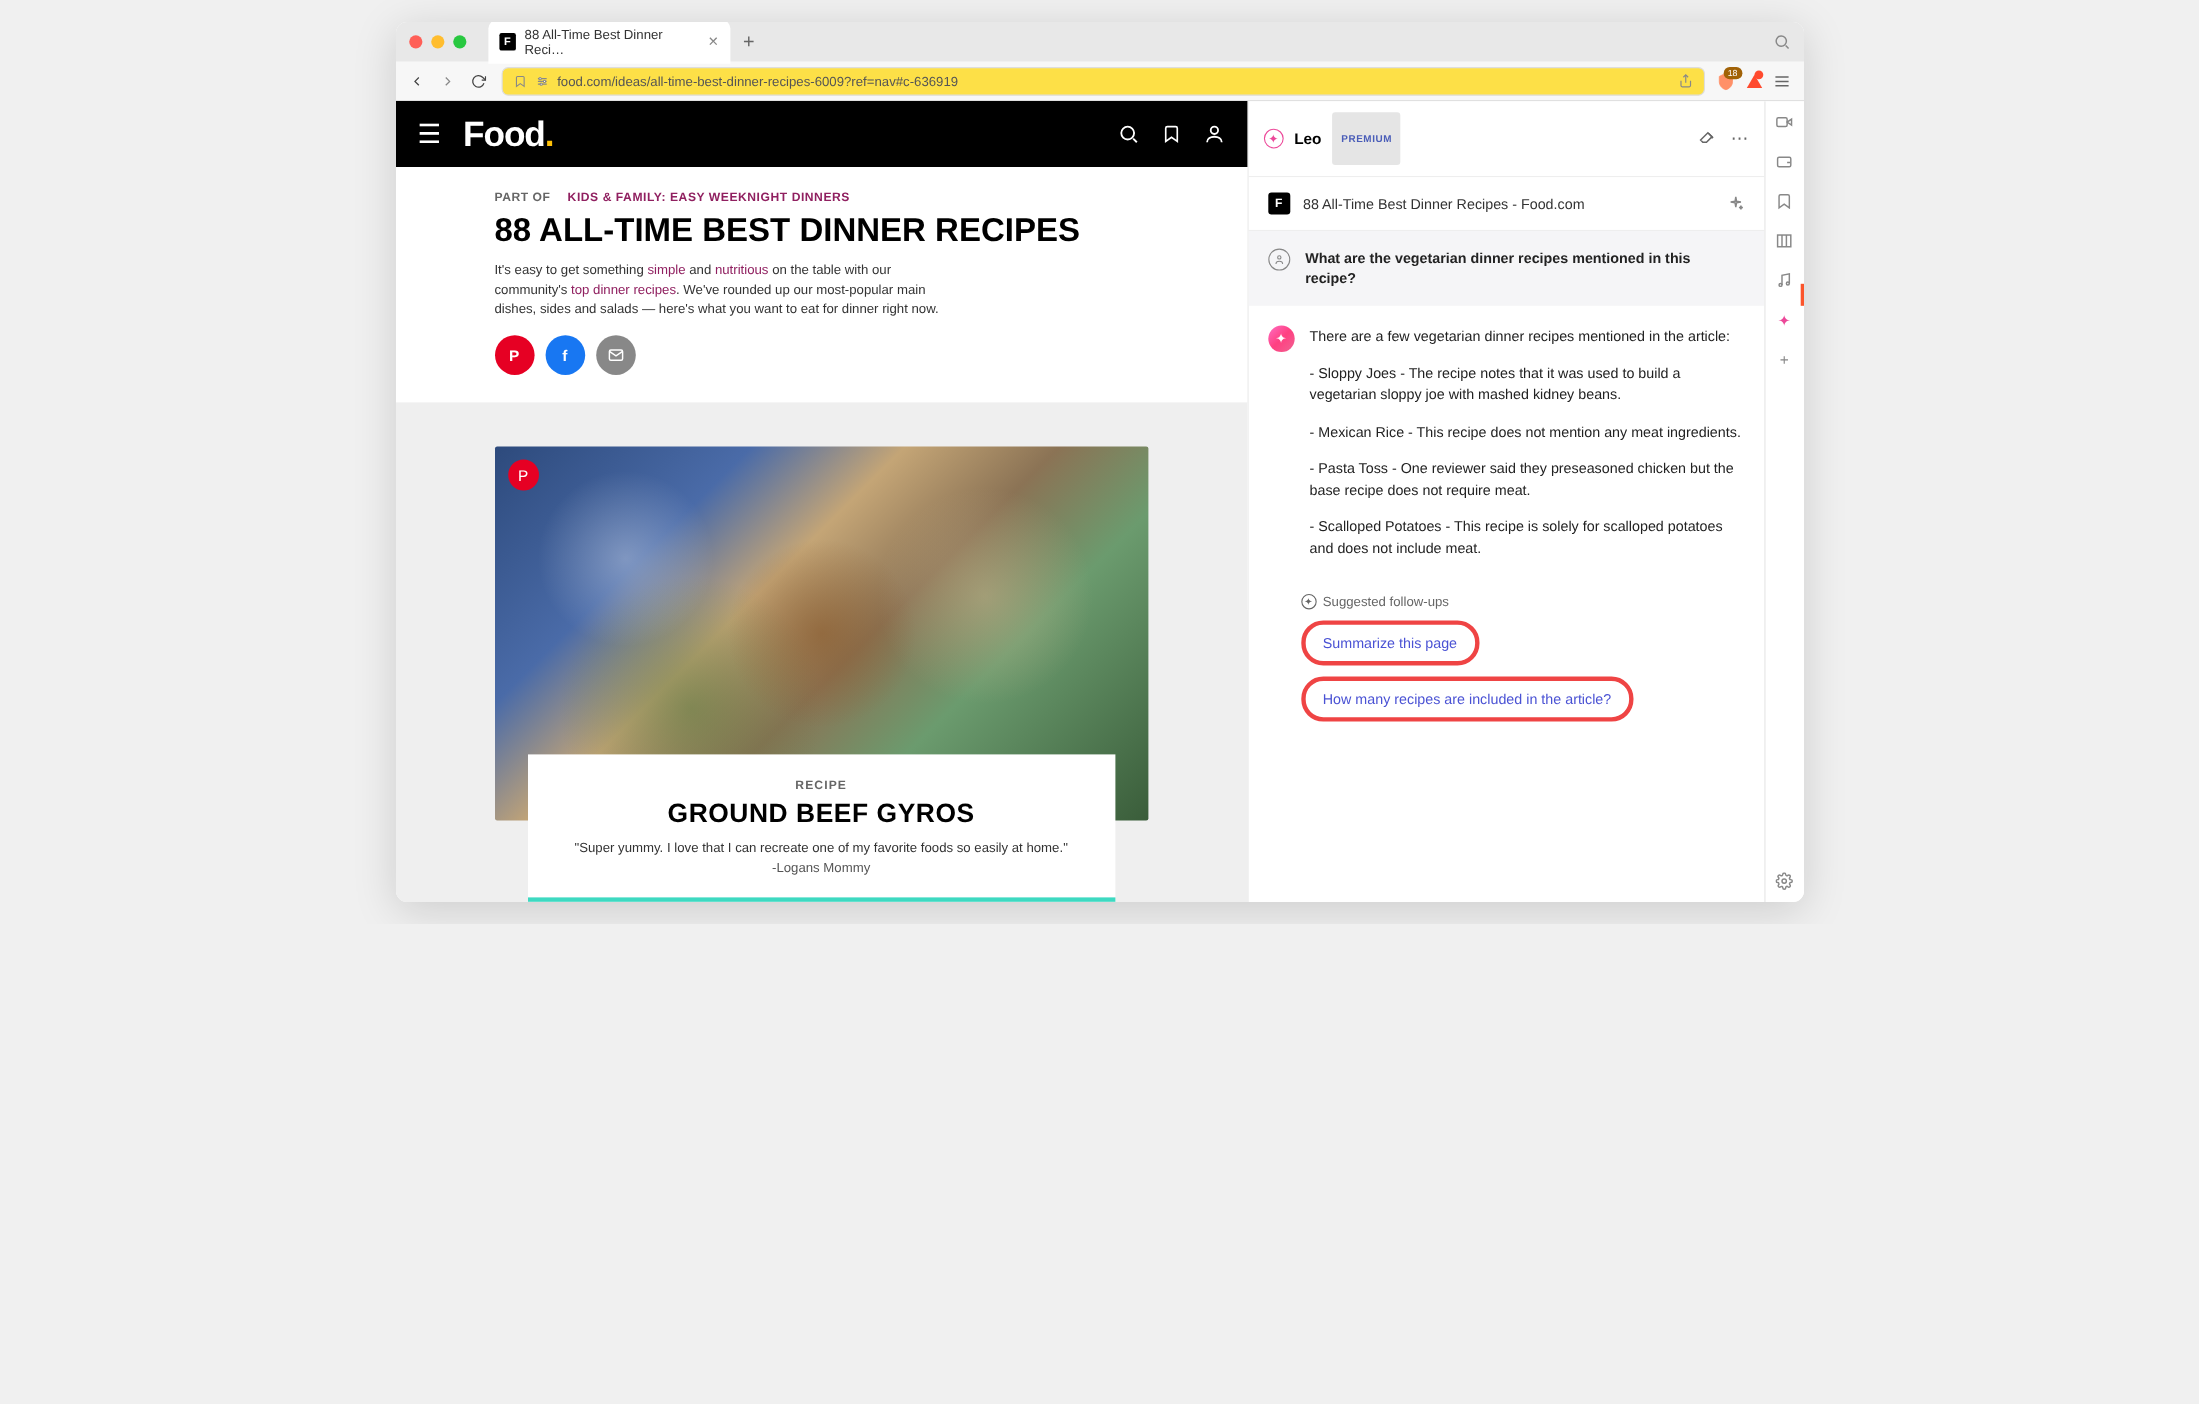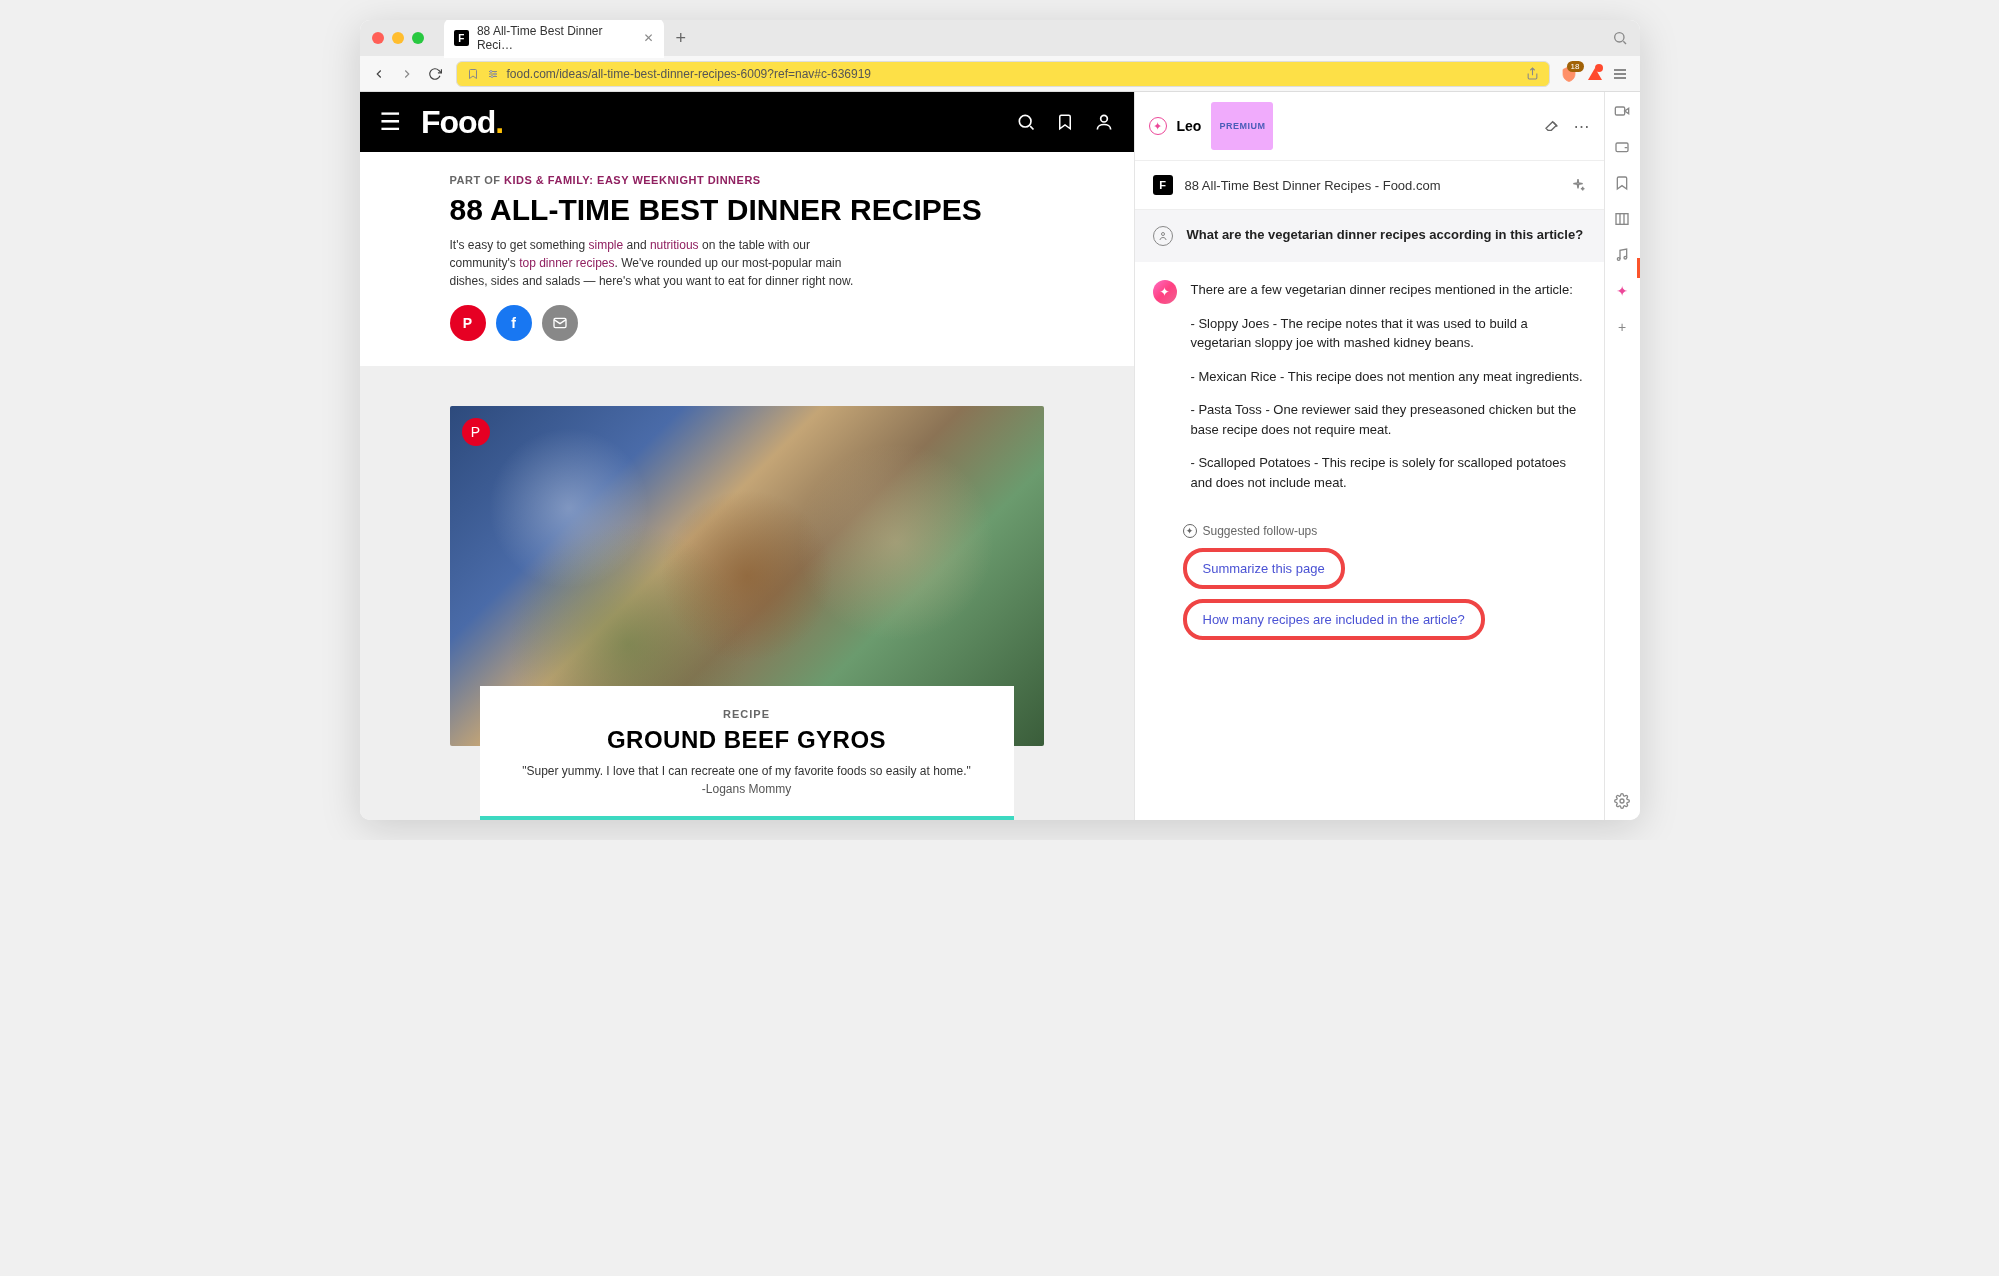--- a/index.html
+++ b/index.html
@@ -38,21 +38,21 @@
 .content-pane::-webkit-scrollbar-thumb { background: #bbb; border-radius: 5px; }
 
 
 .food-header { background: #000; height: 60px; display: flex; align-items: center; padding: 0 20px; }
 .hamburger { color: #fff; font-size: 24px; margin-right: 20px; }
 .food-logo { color: #fff; font-weight: 900; font-size: 32px; letter-spacing: -1px; }
 .food-logo .dot { color: #ffc107; }
 .food-header-right { margin-left: auto; display: flex; gap: 20px; color: #fff; font-size: 18px; }
 .food-article { padding: 22px 90px 0 90px; }
 .part-of { font-size: 11px; font-weight: bold; color: #666; letter-spacing: 0.5px; }
-.part-of a { color: #902060; }
+.part-of a { color: #902060; margin-left: 12px; }
 .food-title { font-size: 30px; font-weight: 900; letter-spacing: 0px; margin: 8px 0 10px; line-height: 1.05; }
 .food-desc { font-size: 12px; color: #333; line-height: 1.5; max-width: 420px; }
 .food-desc a { color: #902060; }
 .share-row { display: flex; gap: 10px; margin: 15px 0 25px; }
 .share-btn { width: 36px; height: 36px; border-radius: 50%; display: flex; align-items: center; justify-content: center; color: #fff; font-weight: bold; font-size: 14px; }
 .share-btn.pinterest { background: #e60023; }
 .share-btn.facebook { background: #1877f2; }
 .share-btn.email { background: #888; }
 .hero-section { background: #efefef; padding: 40px 90px; }
 .hero-image { position: relative; width: 100%; height: 340px; background: linear-gradient(135deg, #2d4a7c 0%, #4a6ba8 25%, #c4a576 40%, #8b7355 55%, #6b9b6e 70%, #3a5d3a 100%); border-radius: 2px; overflow: hidden; }
@@ -62,21 +62,21 @@
 .recipe-label { font-size: 11px; font-weight: bold; color: #666; letter-spacing: 1px; }
 .recipe-name { font-size: 24px; font-weight: 900; margin: 6px 0 10px; letter-spacing: 0.5px; }
 .recipe-quote { font-size: 12px; color: #333; margin-bottom: 4px; }
 .recipe-author { font-size: 12px; color: #555; }
 
 
 .leo-pane { width: 470px; background: #fff; border-left: 1px solid #e5e5e5; display: flex; flex-direction: column; }
 .leo-header { display: flex; align-items: center; padding: 10px 14px; border-bottom: 1px solid #eee; gap: 10px; }
 .leo-icon { width: 18px; height: 18px; border: 1.5px solid #ec4899; border-radius: 50%; display: flex; align-items: center; justify-content: center; color: #ec4899; font-size: 11px; }
 .leo-title { font-weight: bold; font-size: 14px; }
-.premium-badge { background: #f0abfc; color: #4a5db8; font-size: 9px; font-weight: bold; padding: 19px 8px; border-radius: 3px; letter-spacing: 0.5px; }
+.premium-badge { background: #e5e5e5; color: #4a5db8; font-size: 9px; font-weight: bold; padding: 19px 8px; border-radius: 3px; letter-spacing: 0.5px; }
 .leo-header-right { margin-left: auto; display: flex; gap: 14px; color: #666; }
 .leo-context { display: flex; align-items: center; gap: 12px; padding: 14px 18px; border-bottom: 1px solid #eee; }
 .context-icon { width: 20px; height: 20px; background: #000; color: #fff; display: flex; align-items: center; justify-content: center; font-size: 11px; font-weight: bold; border-radius: 3px; }
 .context-text { font-size: 13px; color: #333; flex: 1; }
 .leo-chat { flex: 1; overflow-y: auto; padding: 0; }
 .user-msg { background: #f5f5f7; padding: 16px 18px; display: flex; gap: 14px; align-items: flex-start; }
 .user-avatar { width: 20px; height: 20px; border: 1.5px solid #888; border-radius: 50%; display: flex; align-items: center; justify-content: center; flex-shrink: 0; }
 .user-avatar svg { width: 12px; height: 12px; }
 .msg-text { font-size: 13px; font-weight: 600; color: #222; line-height: 1.4; }
 .ai-msg { padding: 18px 18px 10px; display: flex; gap: 14px; align-items: flex-start; }
@@ -277,21 +277,21 @@
       </div>
 
       <div class="leo-chat">
         <div class="user-msg">
           <div class="user-avatar">
             <svg viewBox="0 0 24 24" fill="none" stroke="#888" stroke-width="2">
                 <circle cx="12" cy="8" r="3"></circle>
                 <path d="M6 20c0-3 3-5 6-5s6 2 6 5"></path>
               </svg>
           </div>
-          <div class="msg-text">What are the vegetarian dinner recipes according in this article?</div>
+          <div class="msg-text">What are the vegetarian dinner recipes mentioned in this recipe?</div>
         </div>
 
         <div class="ai-msg">
           <div class="ai-avatar">✦</div>
           <div class="ai-body">
             <p>There are a few vegetarian dinner recipes mentioned in the article:</p>
             <p>- Sloppy Joes - The recipe notes that it was used to build a vegetarian sloppy joe with mashed kidney beans.</p>
             <p>- Mexican Rice - This recipe does not mention any meat ingredients.</p>
             <p>- Pasta Toss - One reviewer said they preseasoned chicken but the base recipe does not require meat.</p>
             <p>- Scalloped Potatoes - This recipe is solely for scalloped potatoes and does not include meat.</p>

